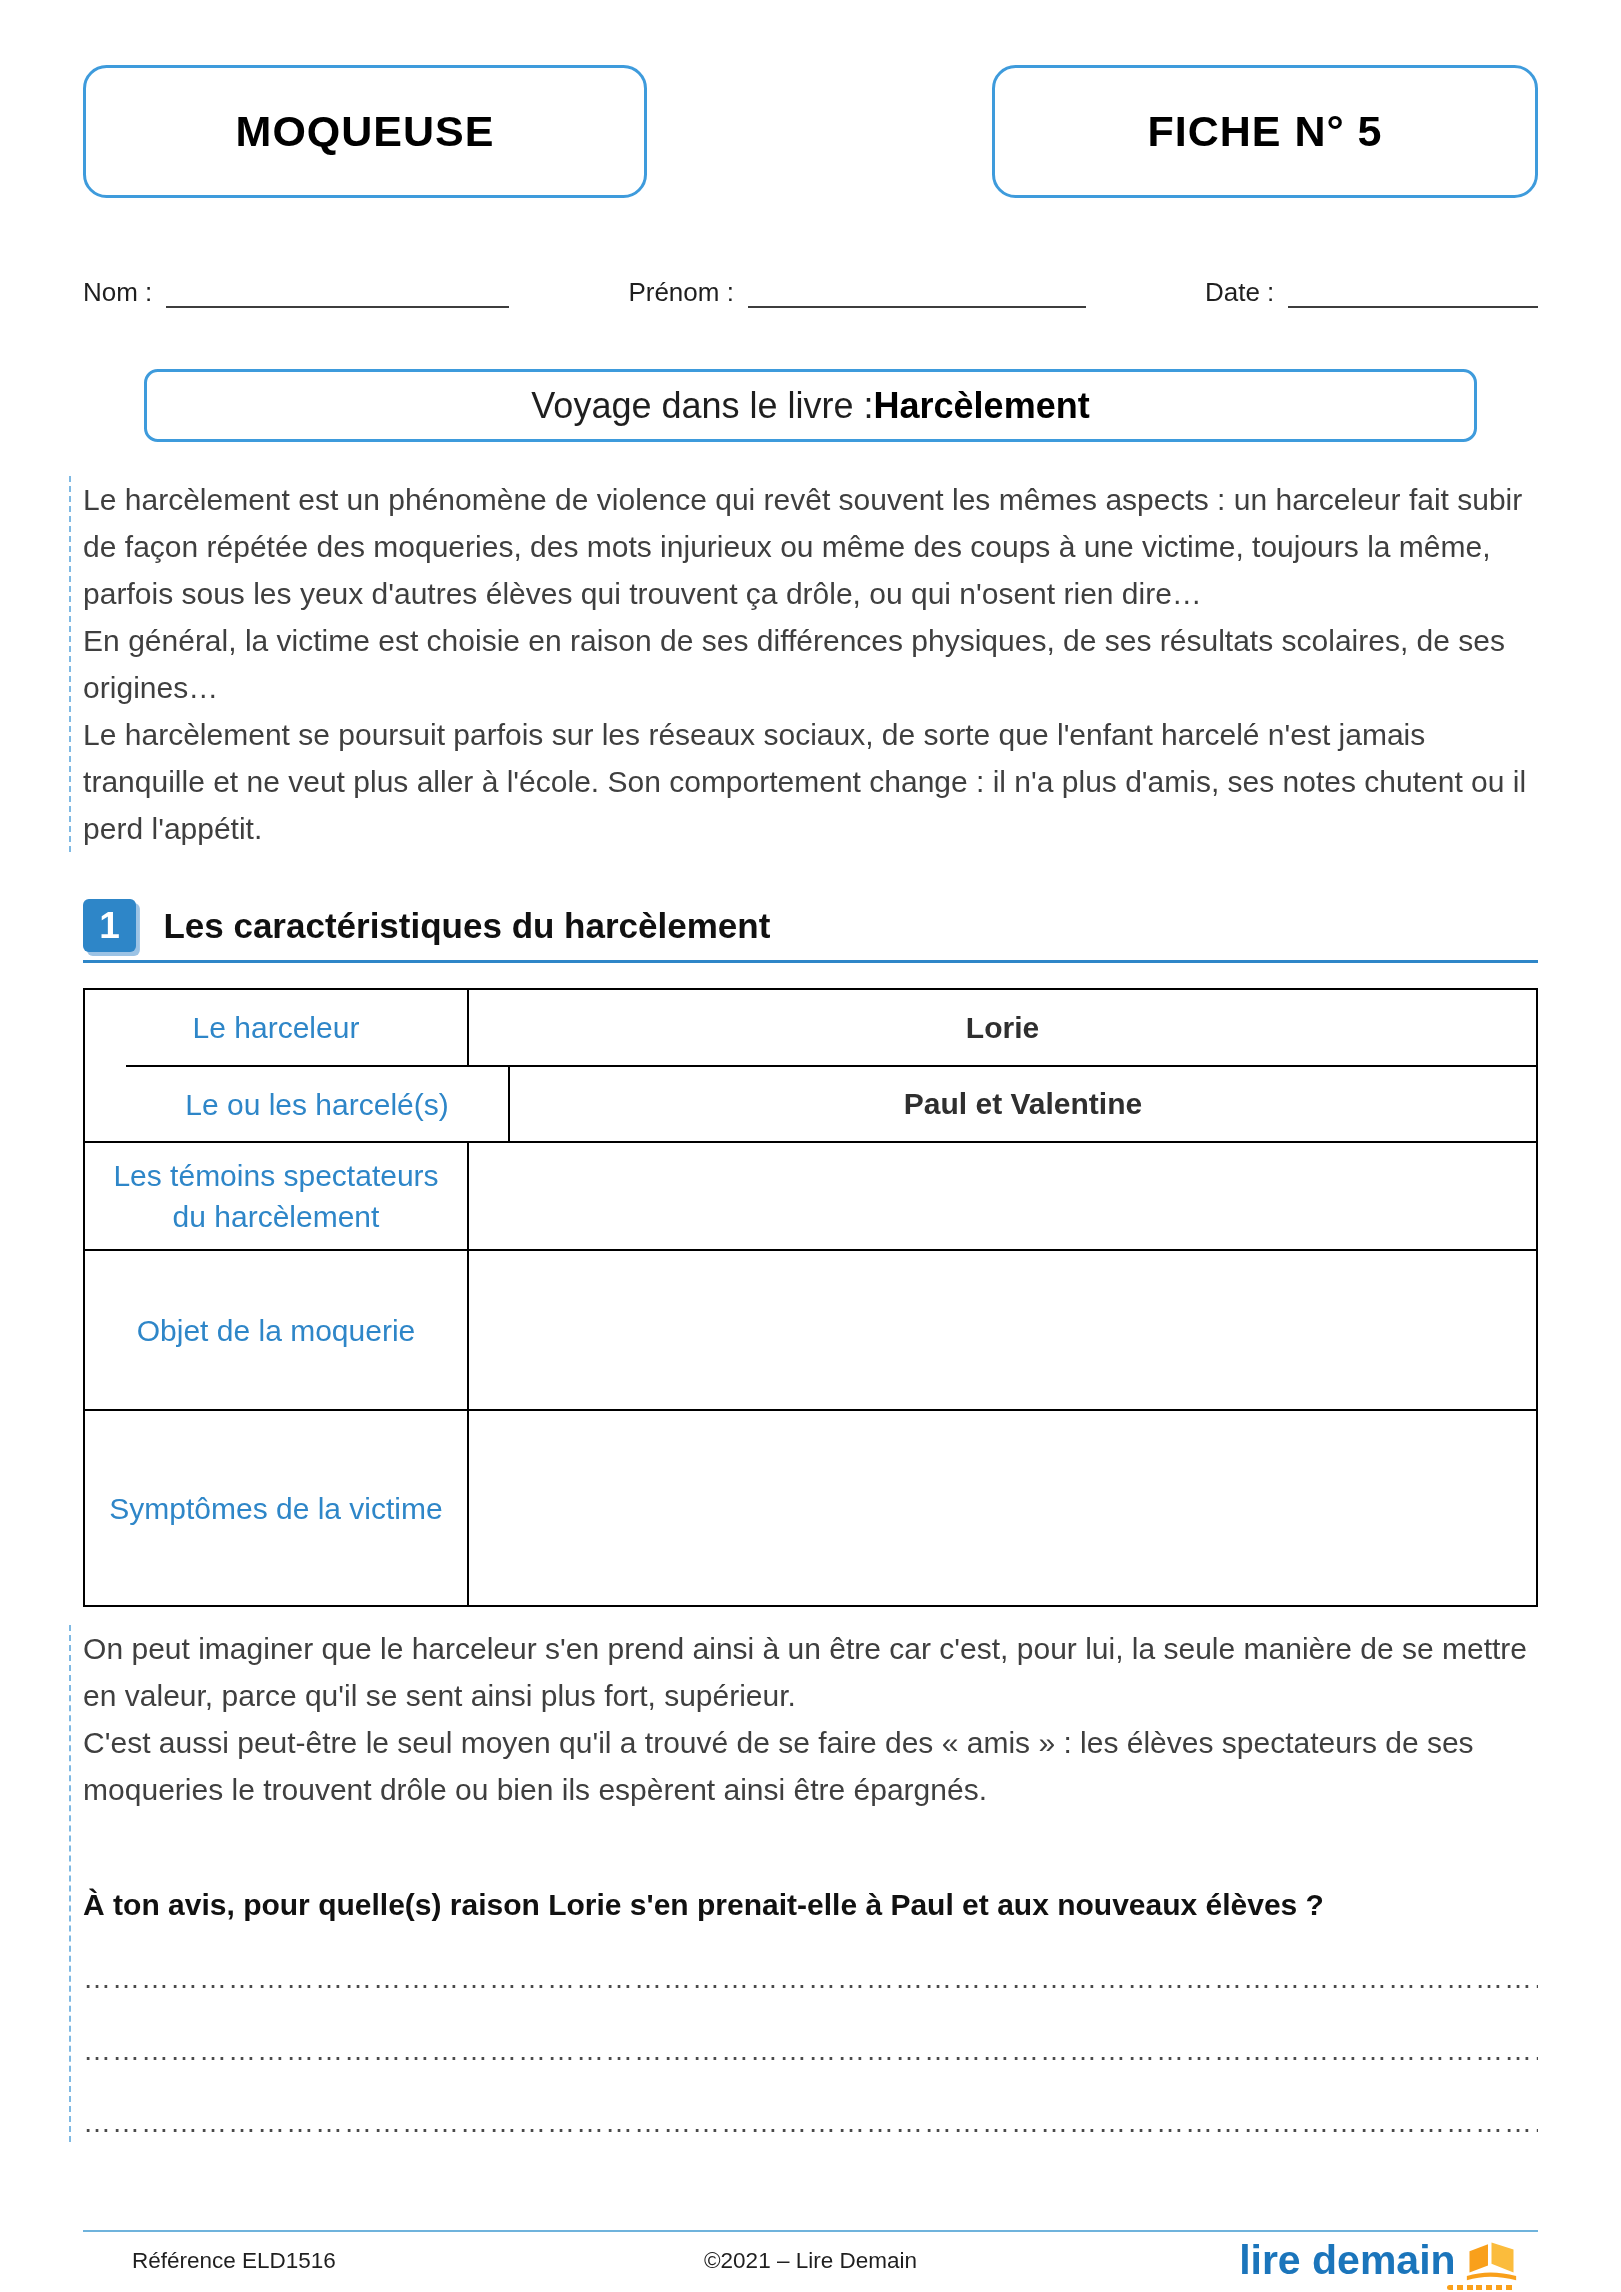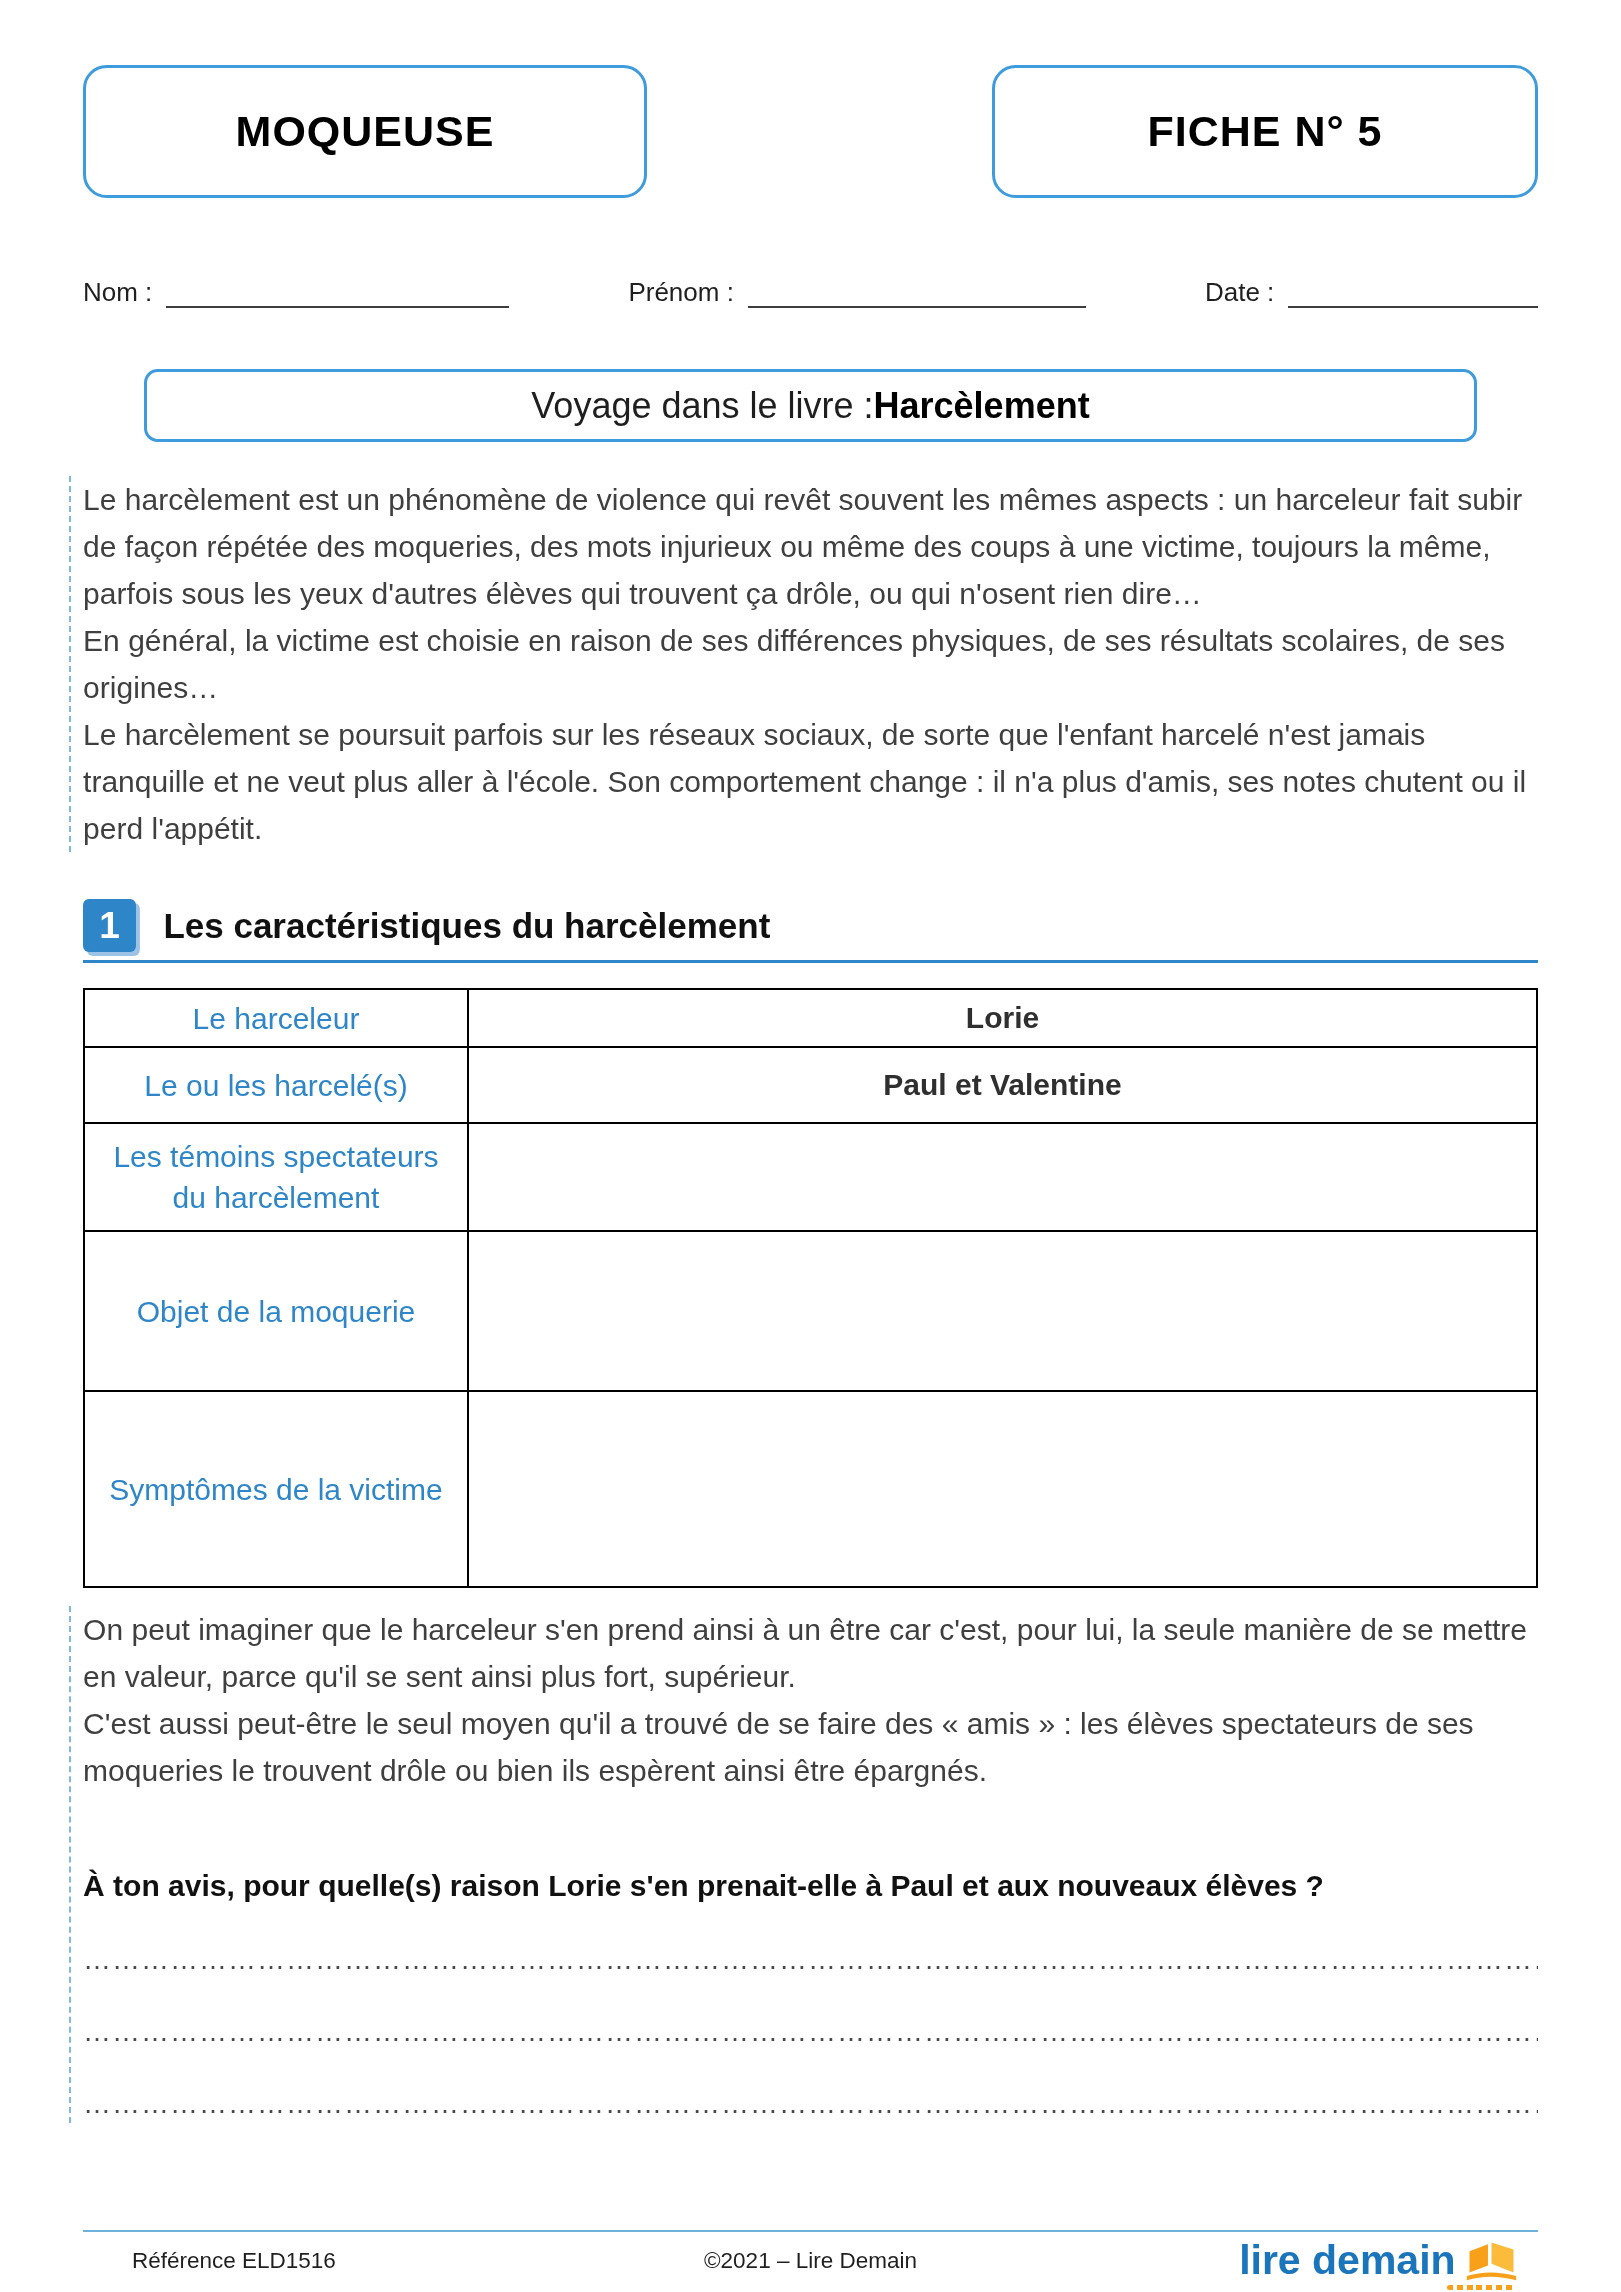--- a/index.html
+++ b/index.html
@@ -107,22 +107,22 @@
     color:#2E86C8; font-size:30px; line-height:41px;
     padding:5.9px 17.6px;
   }
   .t-value {
     flex:1;
     display:flex; align-items:center; justify-content:center;
     text-align:center;
     font-size:30px; font-weight:bold; color:#2f2f2f;
     padding:5.9px 17.6px;
   }
-  .r1 { height:56px;justify-content:flex-end; }
-  .r2 { height:76px; }
+  .r1 { height:75px;justify-content:flex-end; }
+  .r2 { height:76px;margin-left:41px; }
   .r3 { height:108px; }
   .r4 { height:160px; }
   .r5 { height:196px; }
 
   
   .bottom-block { margin-top:17.6px; }
   .question {
     margin-top:70px;
     font-size:30px; font-weight:bold; color:#111;
     line-height:43px;

